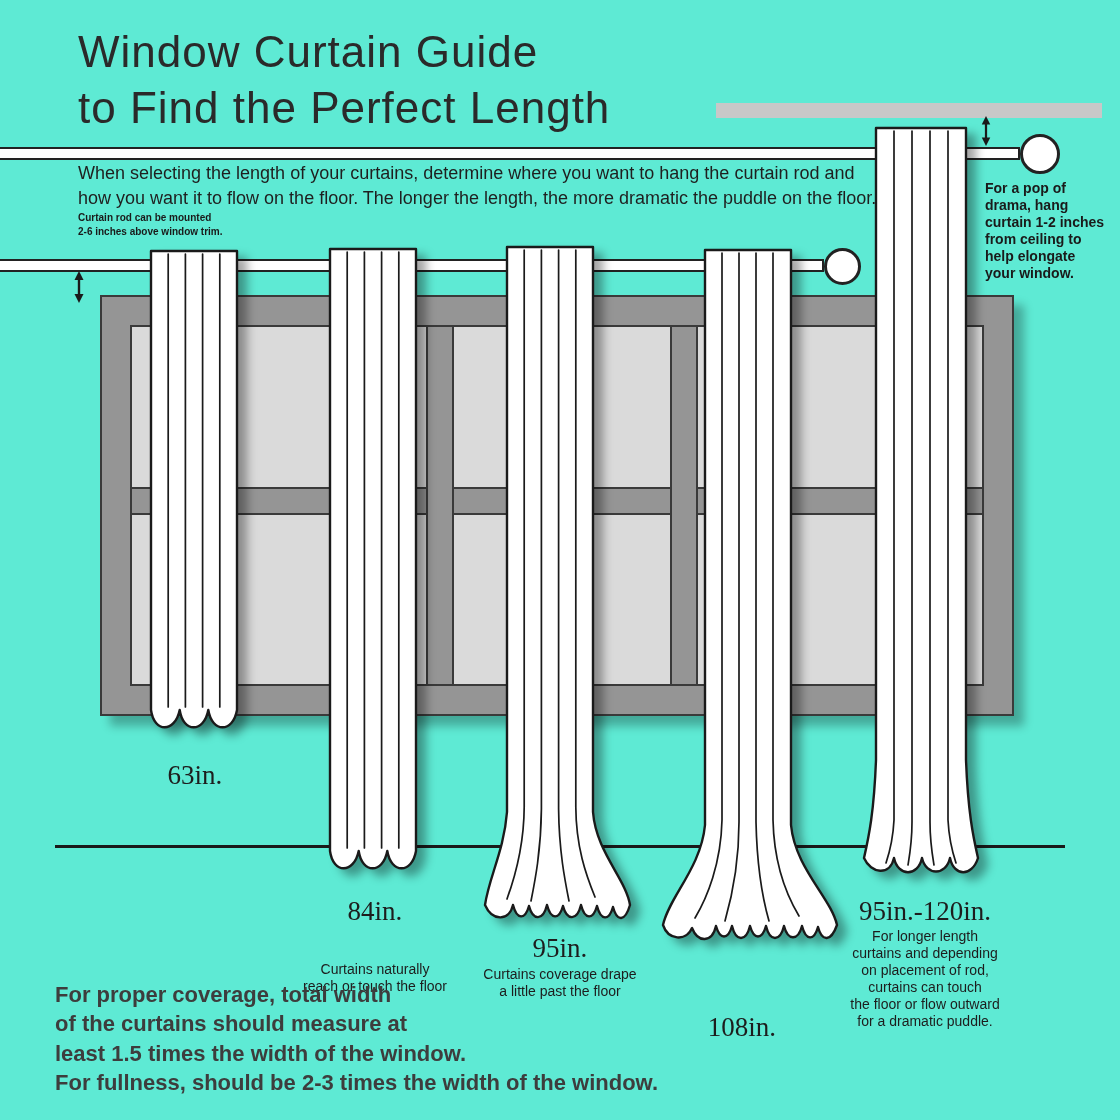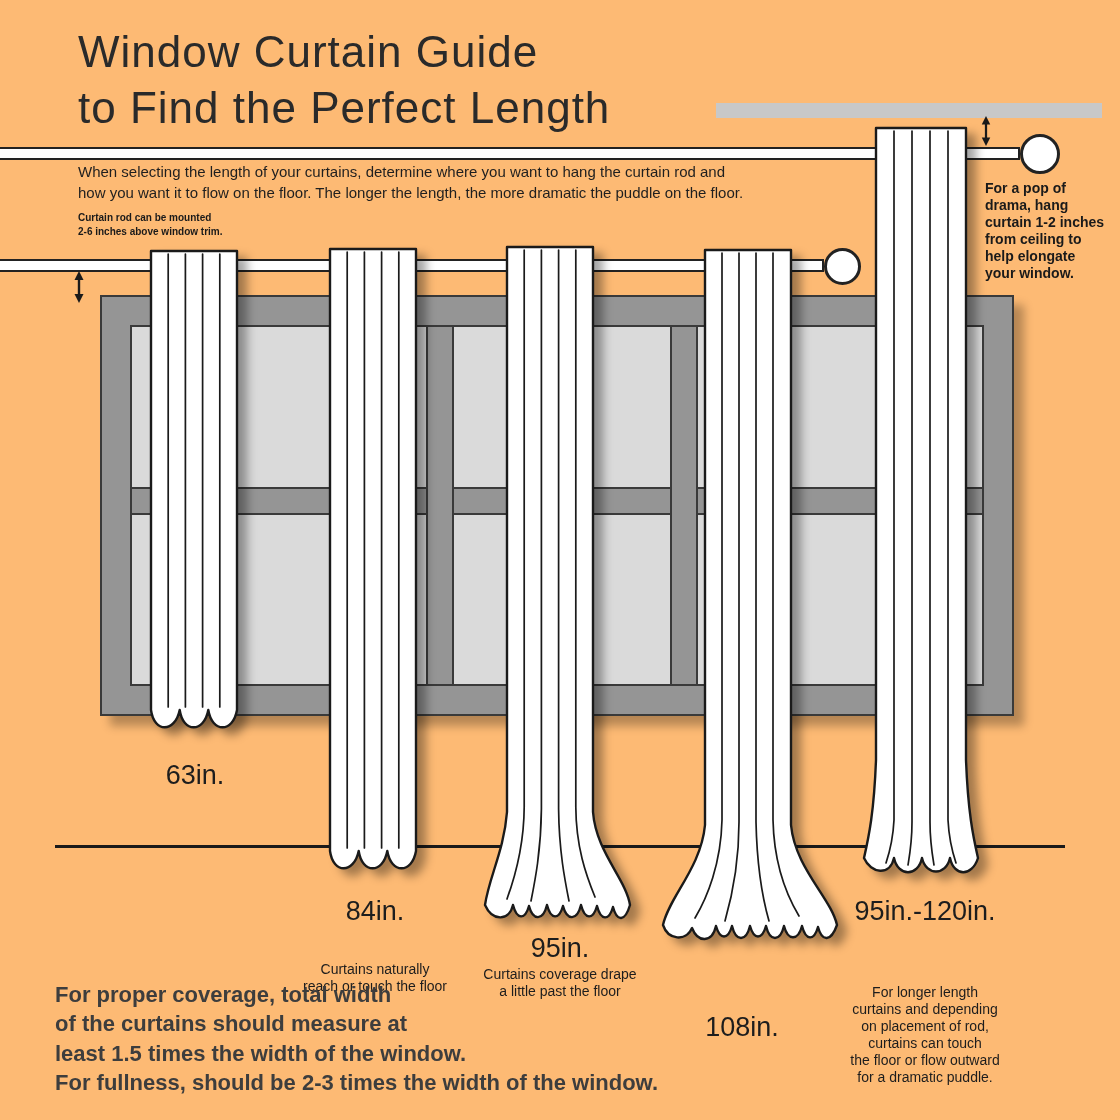--- a/index.html
+++ b/index.html
@@ -1,27 +1,27 @@
 <!DOCTYPE html>
 <html><head>
 <meta charset="utf-8">
 <style>
   html,body{margin:0;padding:0;background:#fff;}
   .canvas{
-    position:relative;width:1120px;height:1120px;background:#fdba74;overflow:hidden;
+    position:relative;width:1120px;height:1120px;background:#5eead4;overflow:hidden;
     font-family:"Liberation Sans", sans-serif;color:#1f1f1f;
   }
   .abs{position:absolute;}
   .pre{white-space:pre-line;}
 
   
   .title{left:78px;top:24px;font-size:44px;line-height:1.28;letter-spacing:1px;color:#2a2a2a;font-weight:400;}
 
   
-  .intro{left:78px;top:161px;font-size:15px;line-height:1.4;color:#1f1f1f;}
+  .intro{left:78px;top:161px;font-size:18px;line-height:1.4;color:#1f1f1f;}
   .rod-note{left:78px;top:211px;font-size:10px;line-height:1.4;font-weight:bold;color:#1a1a1a;}
   .ceiling-note{left:985px;top:180px;width:130px;font-size:14px;line-height:1.22;font-weight:bold;color:#1a1a1a;}
 
   
   .ceiling-bar{left:716px;top:103px;width:386px;height:15px;background:#c8c8c8;}
 
   
   .rod{background:#ffffff;height:9px;border:2px solid #222;border-left:none;z-index:2;}
   .rod-top{left:0;top:147px;width:1018px;}
   .rod-window{left:0;top:259px;width:822px;}
@@ -43,21 +43,21 @@
   
   .floor-line{left:55px;top:845px;width:1010px;height:0;border-top:3px solid #1a1a1a;z-index:1;}
 
   
   .curtain{overflow:visible;z-index:5;filter:drop-shadow(9px 7px 5px rgba(0,0,0,0.35));}
   .curtain path{stroke-linejoin:round;stroke-linecap:round;}
   .c-outline{fill:#ffffff;stroke:#1a1a1a;stroke-width:2.4;}
   .c-folds{fill:none;stroke:#1a1a1a;stroke-width:1.7;}
 
   
-  .size-label{font-size:27px;color:#1d1d1d;text-align:center;z-index:6;}
+  .size-label{font-size:27px;color:#1d1d1d;text-align:center;z-index:6;font-family:Liberation Serif, serif;}
   .caption{font-size:14px;line-height:1.22;color:#1d1d1d;text-align:center;z-index:6;}
 
   
   .footer{left:55px;top:980px;font-size:22px;line-height:1.33;font-weight:bold;color:#3d3d3d;z-index:6;}
 </style>
 </head>
 <body>
 
 <div class="canvas">
 
@@ -152,21 +152,21 @@
   <div class="abs caption pre" style="left:285px;top:929px;width:180px;margin-top:32px;">Curtains naturally
 reach or touch the floor</div>
 
   <div class="abs size-label" style="left:480px;top:933px;width:160px;">95in.</div>
   <div class="abs caption pre" style="left:460px;top:966px;width:200px;">Curtains coverage drape
 a little past the floor</div>
 
   <div class="abs size-label" style="left:662px;top:972px;width:160px;margin-top:40px;">108in.</div>
 
   <div class="abs size-label" style="left:835px;top:896px;width:180px;">95in.-120in.</div>
-  <div class="abs caption pre" style="left:835px;top:984px;width:180px;">For longer length
+  <div class="abs caption pre" style="left:835px;top:928px;width:180px;">For longer length
 curtains and depending
 on placement of rod,
 curtains can touch
 the floor or flow outward
 for a dramatic puddle.</div>
 
   <div class="abs footer pre">For proper coverage, total width
 of the curtains should measure at
 least 1.5 times the width of the window.
 For fullness, should be 2-3 times the width of the window.</div>

